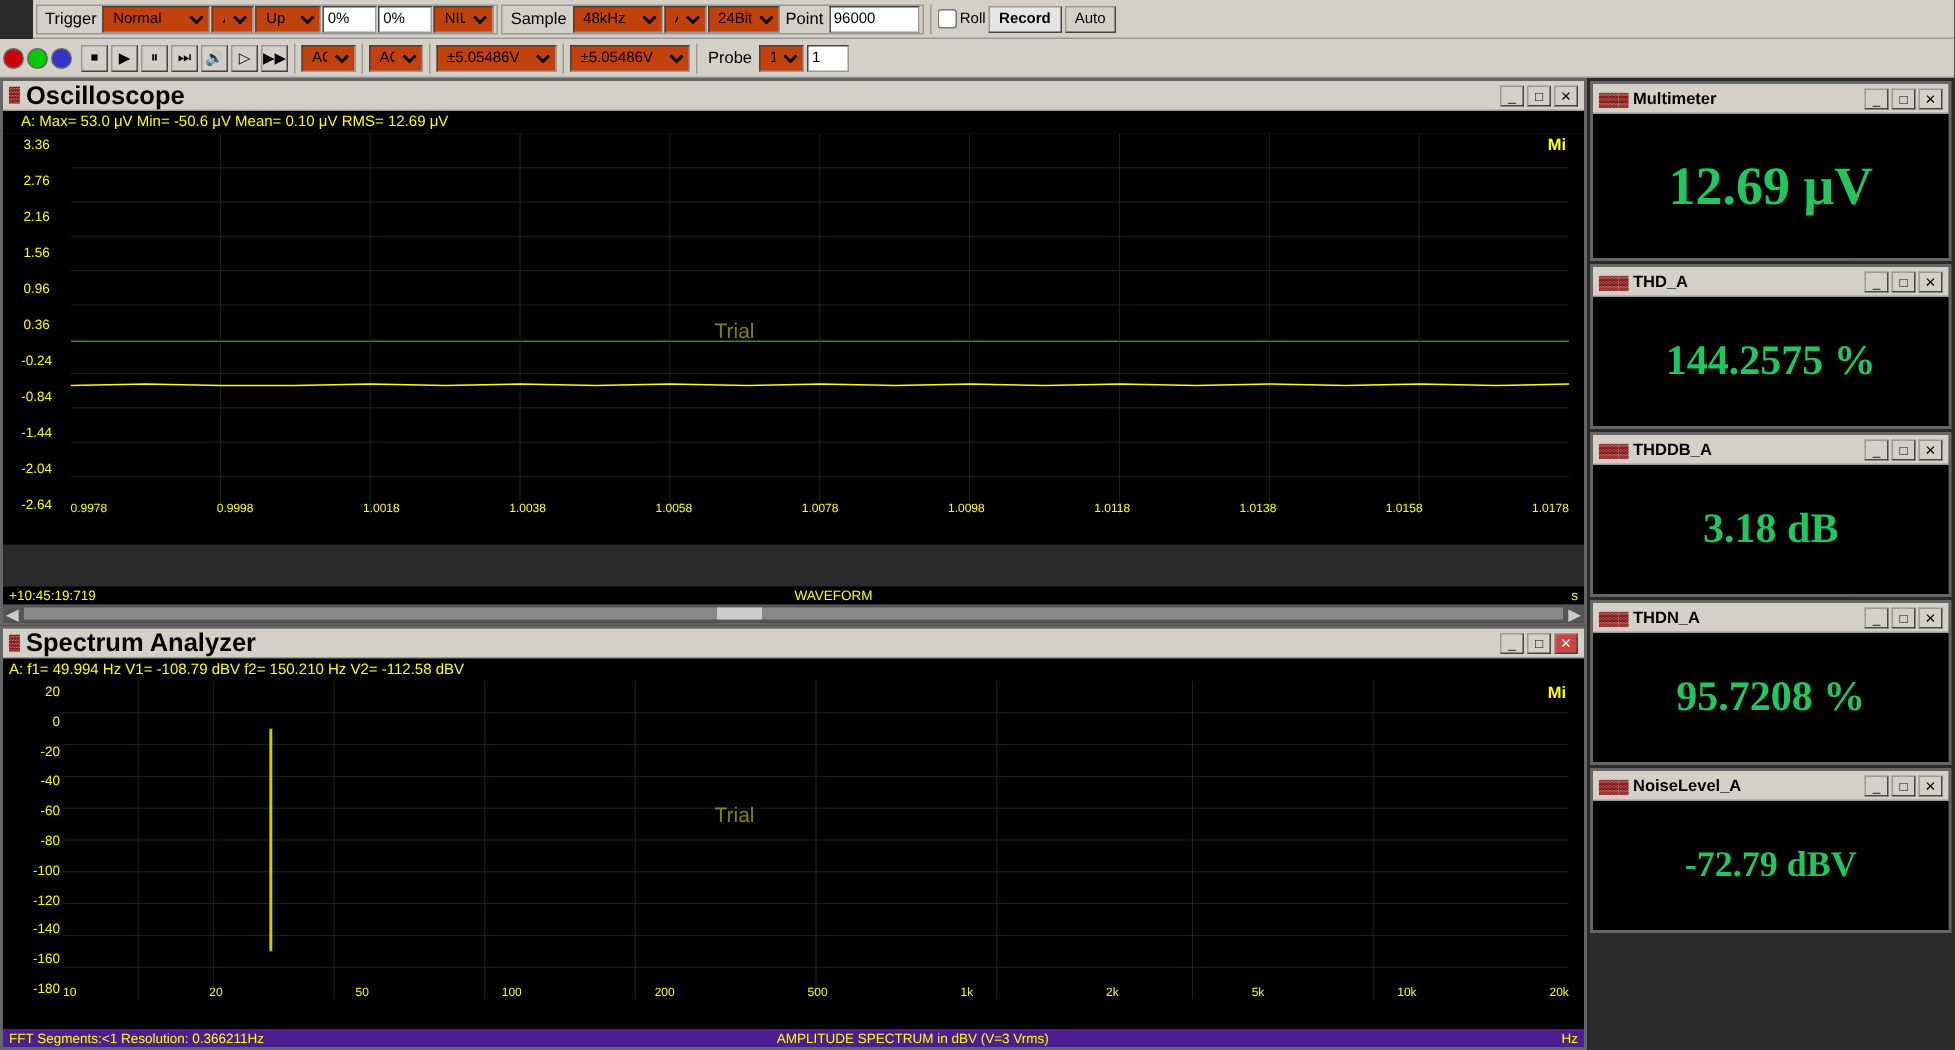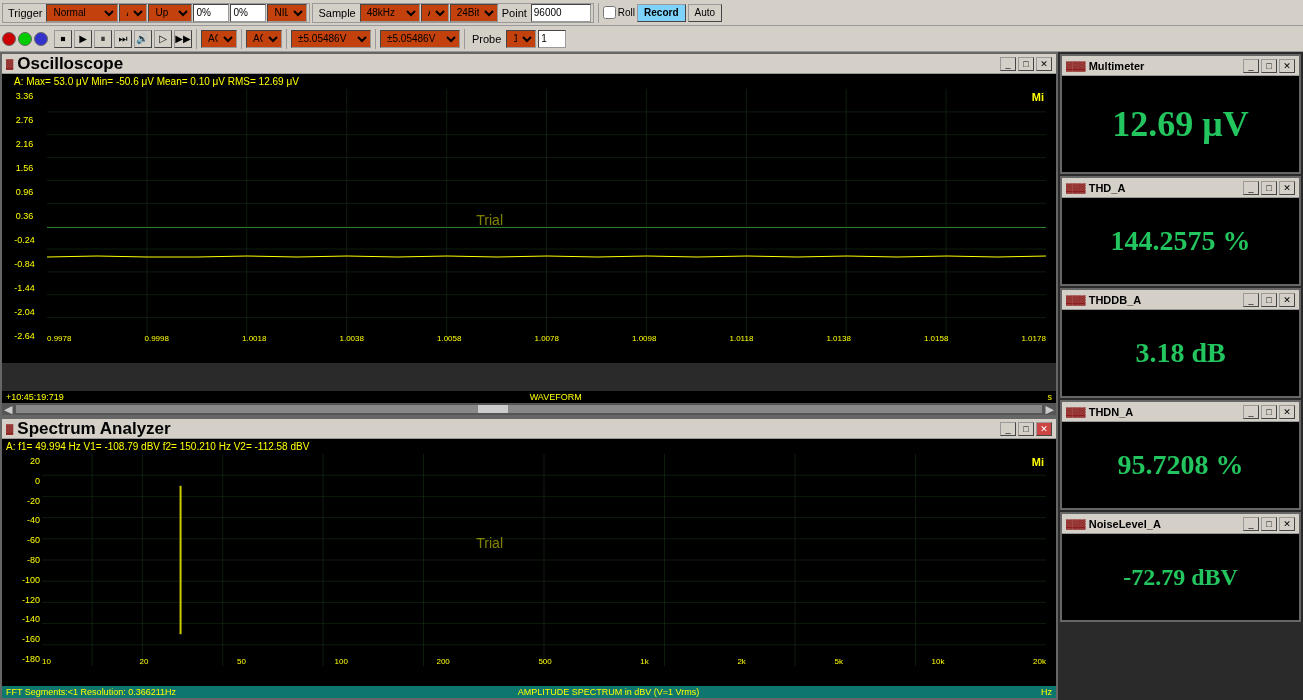--- a/index.html
+++ b/index.html
@@ -15,20 +15,21 @@
 
     
     #top-toolbar {
       display: flex;
       align-items: center;
       background: #d4d0c8;
       height: 26px;
       border-bottom: 1px solid #999;
       padding: 0 2px;
       gap: 2px;
+      margin-left: 22px;
     }
     .tb-group {
       display: flex;
       align-items: center;
       border: 1px solid #999;
       background: #d4d0c8;
       height: 20px;
       padding: 0 2px;
       gap: 1px;
     }
@@ -57,21 +58,21 @@
     .tb-btn {
       height: 18px;
       font-size: 10px;
       background: #d4d0c8;
       border: 1px outset #999;
       color: #000;
       padding: 0 6px;
       cursor: pointer;
     }
     .tb-btn.record {
-      background: #7dd3fc;
+      background: #e5e5e5;
       font-weight: bold;
     }
     .tb-checkbox-label {
       display: flex;
       align-items: center;
       font-size: 10px;
       color: #000;
       gap: 2px;
     }
     .separator { width: 1px; background: #999; height: 20px; margin: 0 2px; }
@@ -287,21 +288,21 @@
       right: 10px;
       bottom: 20px;
       display: flex;
       justify-content: space-between;
     }
     .spec-x-label {
       font-size: 8px;
       color: #ffff00;
     }
     .spec-footer {
-      background: #0f766e;
+      background: #4c1d95;
       color: #ffff00;
       font-size: 9px;
       padding: 1px 4px;
       display: flex;
       justify-content: space-between;
     }
     .spec-label {
       position: absolute;
       left: 45%;
       top: 35%;
@@ -602,21 +603,21 @@
           <span class="spec-x-label">2k</span>
           <span class="spec-x-label">5k</span>
           <span class="spec-x-label">10k</span>
           <span class="spec-x-label">20k</span>
         </div>
         <span class="spec-label">Trial</span>
         <span style="position:absolute;right:12px;top:2px;color:#ffff00;font-size:11px;font-weight:bold">Mi</span>
       </div>
       <div class="spec-footer">
         <span>FFT Segments:&lt;1   Resolution: 0.366211Hz</span>
-        <span>AMPLITUDE SPECTRUM in dBV (V=1 Vrms)</span>
+        <span>AMPLITUDE SPECTRUM in dBV (V=3 Vrms)</span>
         <span>Hz</span>
       </div>
     </div>
 
   </div>
 
   <div id="right-panels">
 
     <div class="meter-panel" style="flex:0 0 120px">
       <div class="meter-titlebar">

